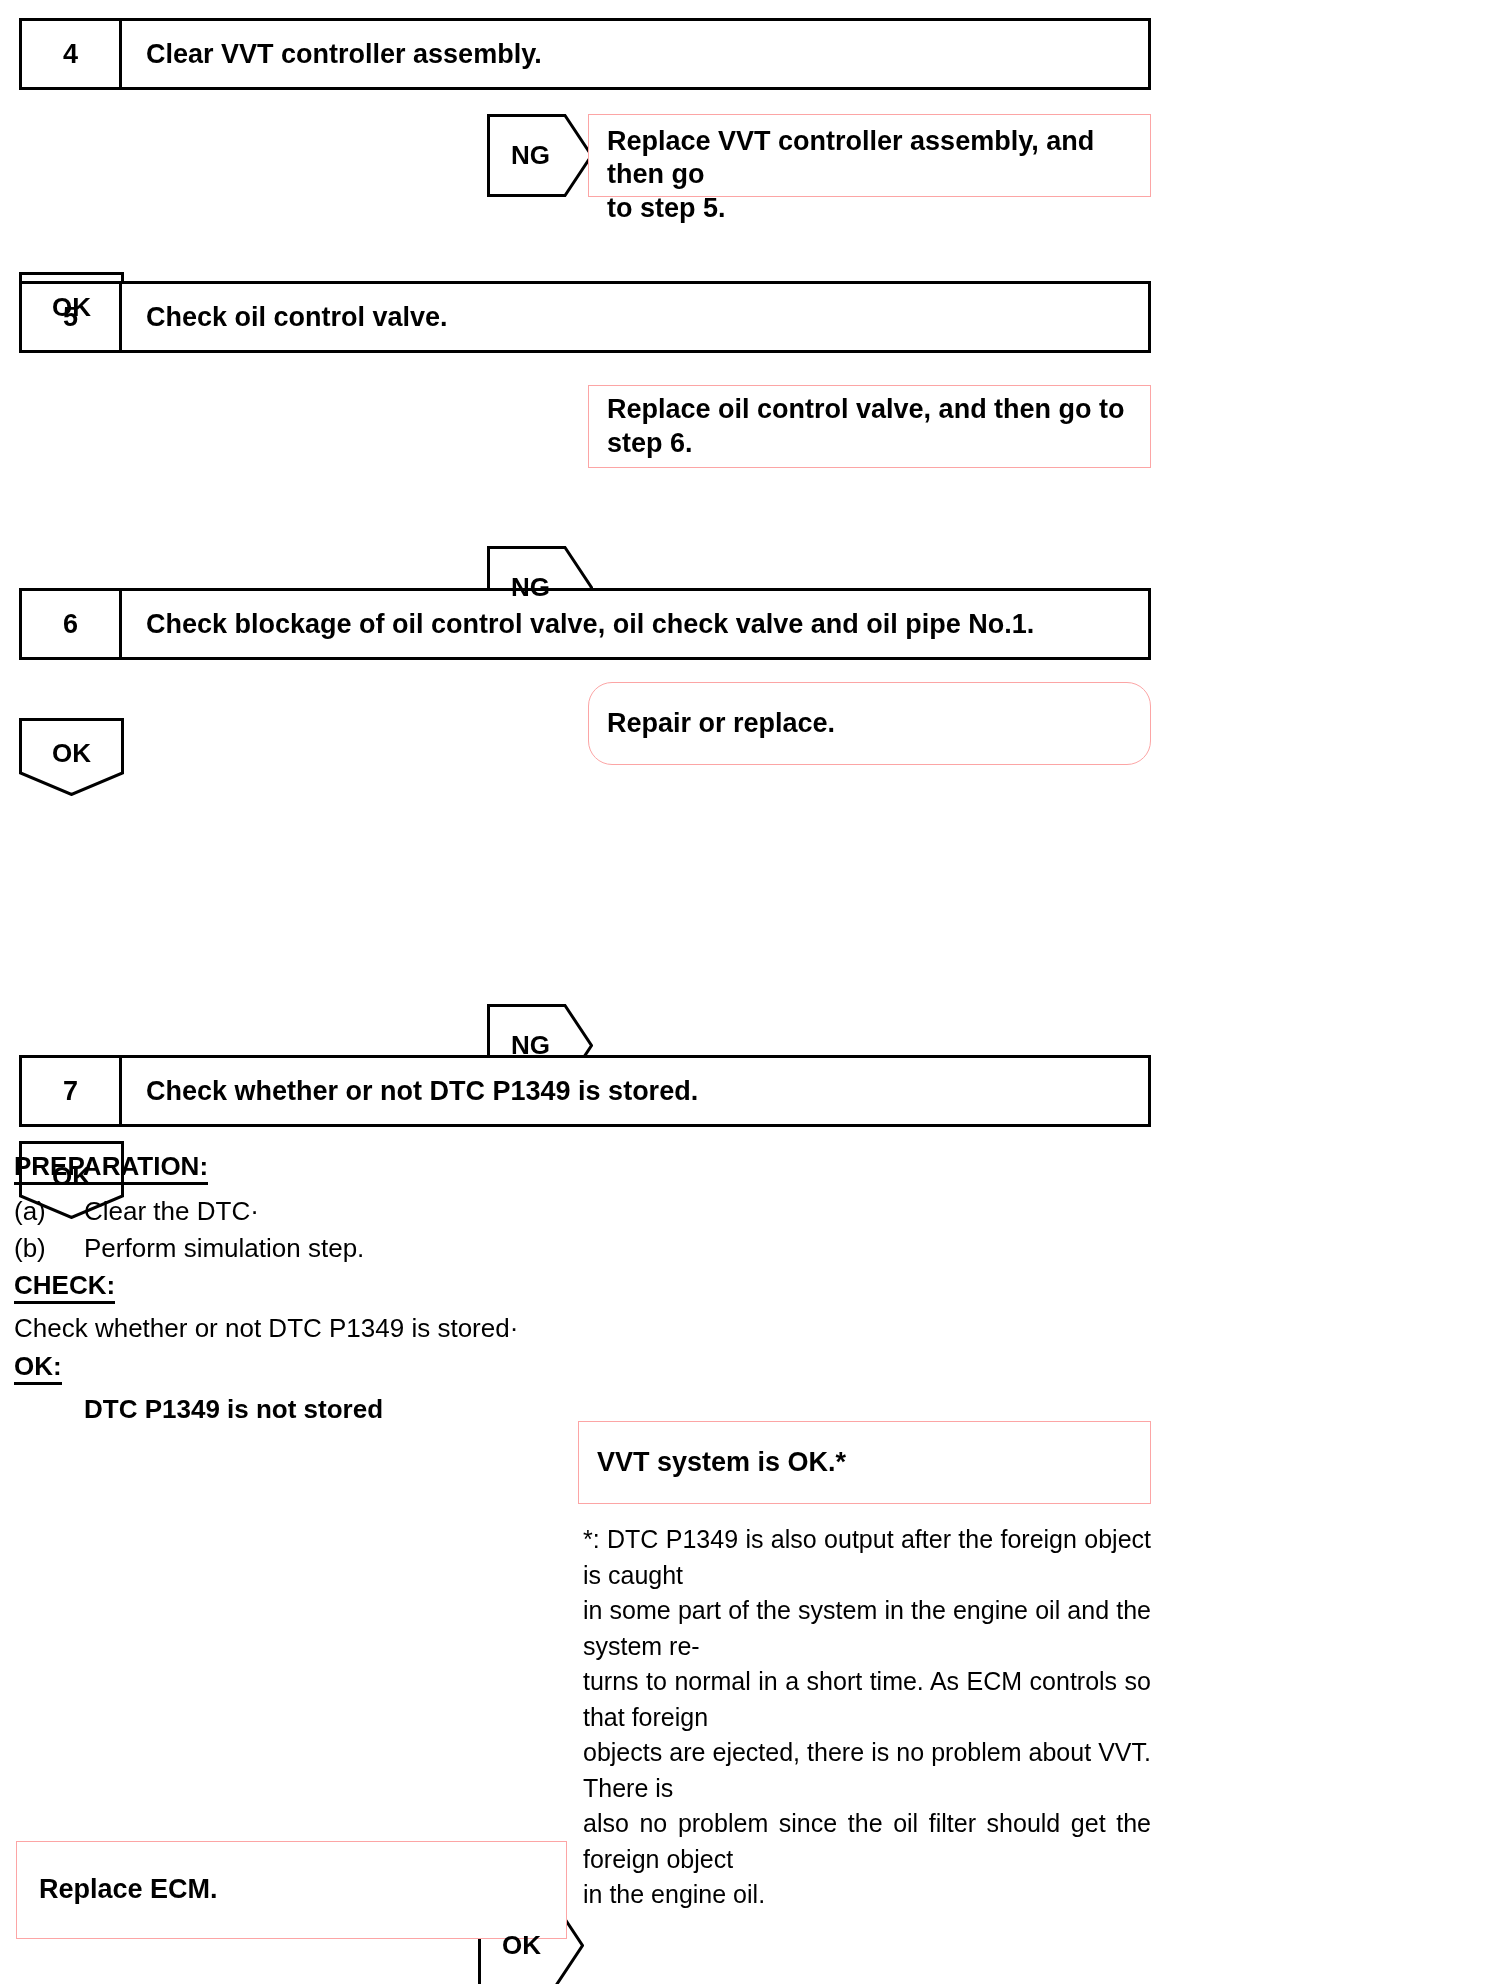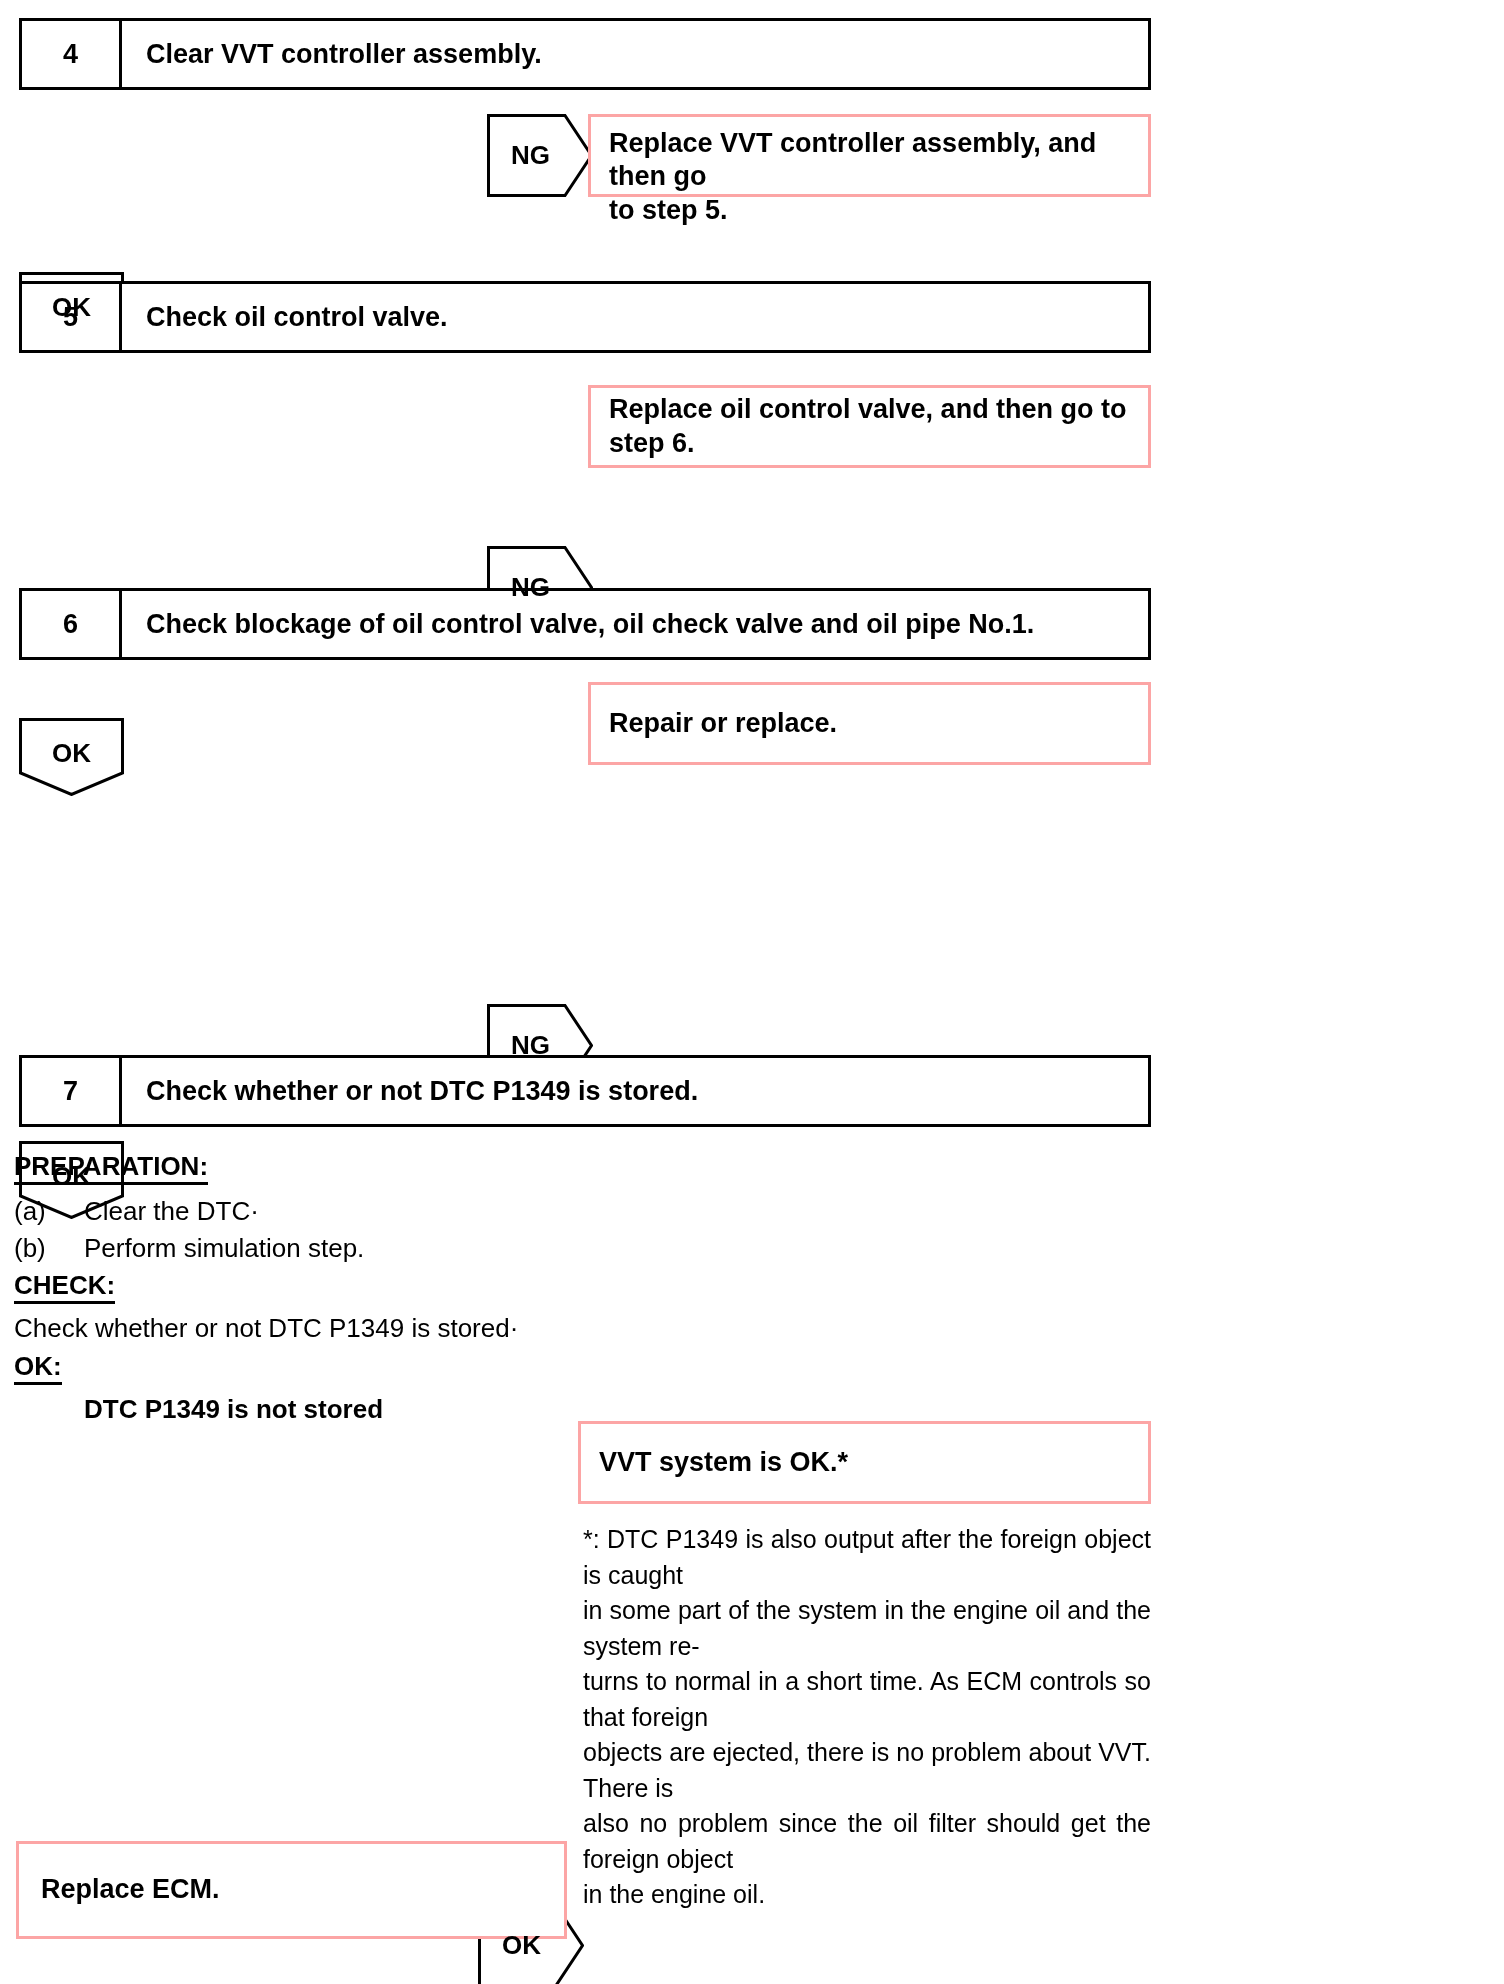--- a/index.html
+++ b/index.html
@@ -84,21 +84,21 @@
     z-index: 0;
   }
   .tag-down .tag-label {
     position: relative;
     z-index: 1;
     padding-top: 20px;
   }
 
   
   .result-box {
-    border: 3px solid #fca5a5;
+    border: 1px solid #fca5a5;
     background: #fff;
     display: flex;
     align-items: center;
     padding-left: 18px;
     padding-right: 12px;
     font-weight: bold;
     font-size: 27px;
     line-height: 1.24;
   }
 
@@ -191,21 +191,21 @@
   <div class="step-num">6</div>
   <div class="step-text">Check blockage of oil control valve, oil check valve and oil pipe No.1.</div>
 </div>
 
 <div class="abs tag-right" style="left:487px; top:682px; width:106px; height:83px;">
   <svg class="tag-shape" viewBox="0 0 106 83" preserveAspectRatio="none">
     <path d="M1.5,1.5 L78,1.5 L104.5,41.5 L78,81.5 L1.5,81.5 Z" fill="#fff" stroke="#000" stroke-width="3"></path>
   </svg>
   <span class="tag-label">NG</span>
 </div>
-<div class="abs result-box" style="left:588px; top:682px; width:563px; height:83px;">
+<div class="abs result-box" style="left:588px; top:682px; width:563px; height:83px;border-radius:24px;">
   <span>Repair or replace.</span>
 </div>
 
 <div class="abs tag-down" style="left:19px; top:736px; width:105px; height:78px;">
   <svg class="tag-shape" viewBox="0 0 105 78" preserveAspectRatio="none">
     <path d="M1.5,1.5 L103.5,1.5 L103.5,55 L52.5,76.5 L1.5,55 Z" fill="#fff" stroke="#000" stroke-width="3"></path>
   </svg>
   <span class="tag-label">OK</span>
 </div>
 

